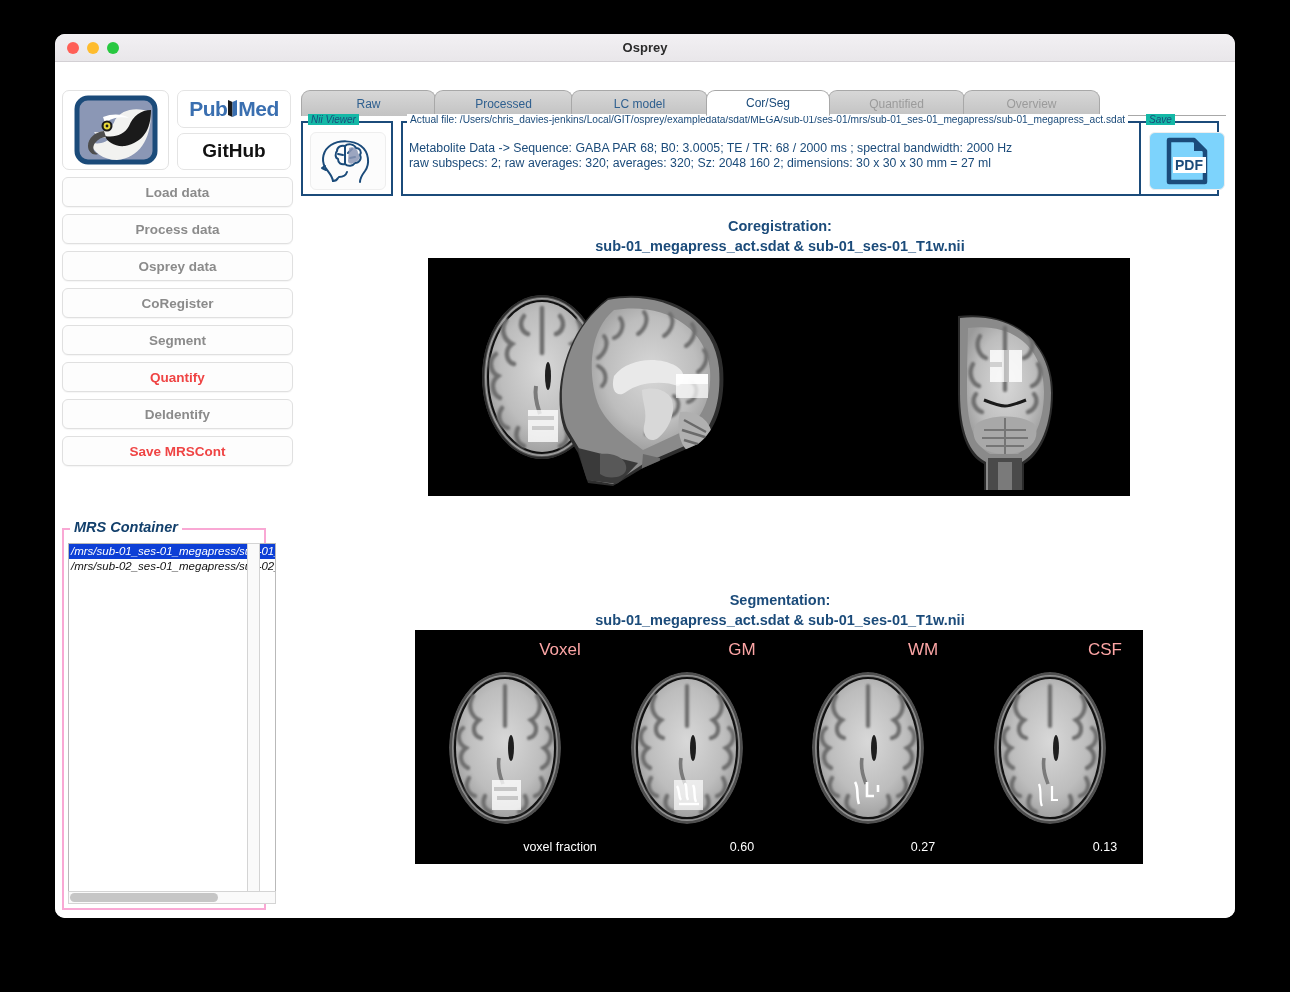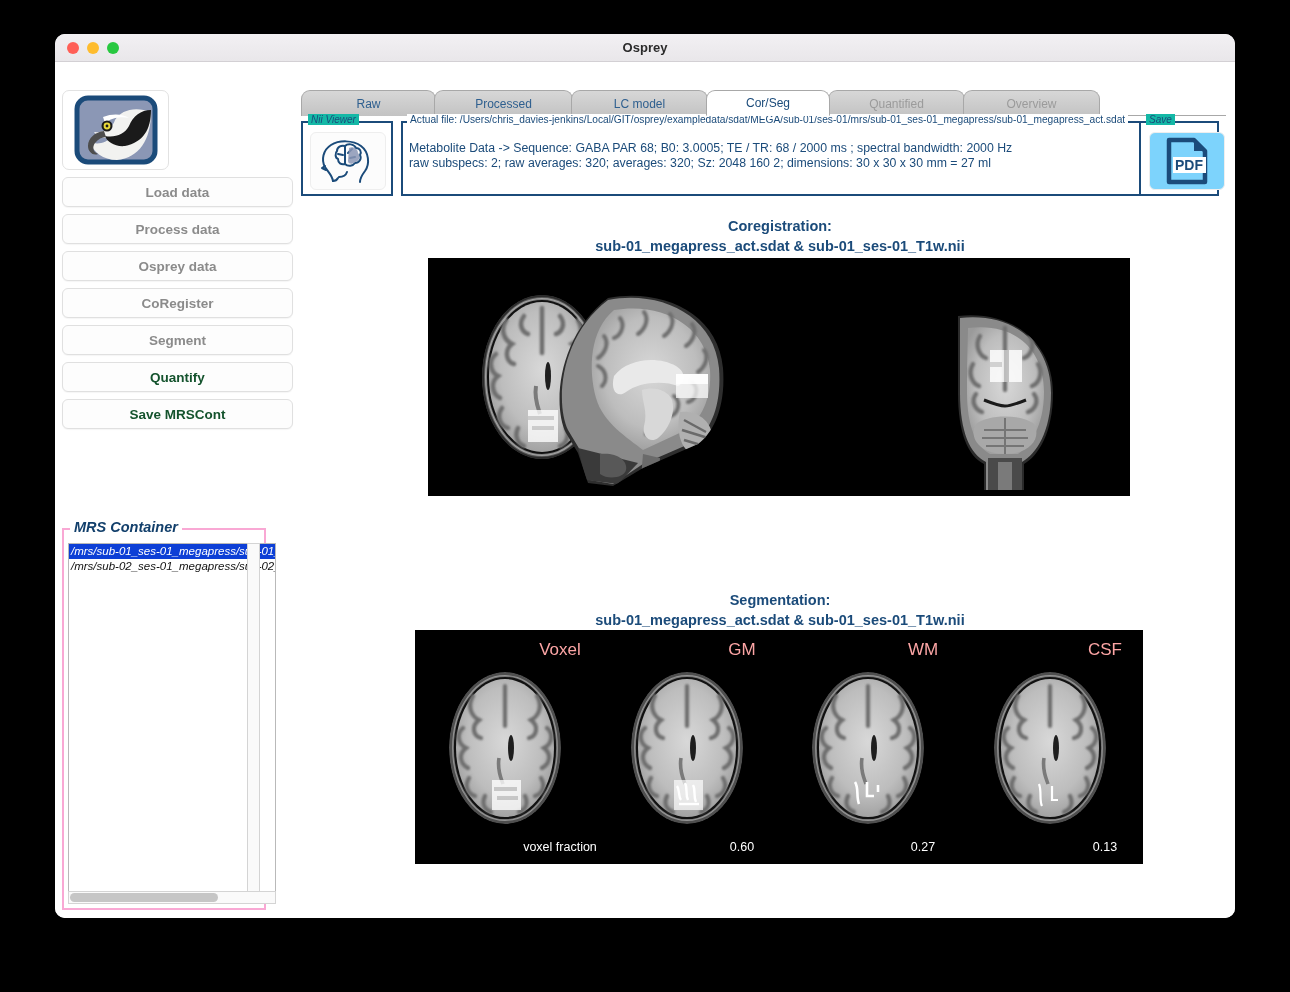--- a/index.html
+++ b/index.html
@@ -54,21 +54,21 @@
   #pubmed-text { font-size: 21px; font-weight: bold; color: #3a6fb0; letter-spacing: -0.5px; display:flex; align-items:center;}
   #github-text { font-size: 19px; font-weight: bold; color: #111; }
 
   .side-btn {
     display: block; width: 100%; height: 30px; margin-top: 7px;
     background: #fdfdfd; border: 1px solid #e0e0e0; border-radius: 6px;
     font-size: 13.5px; font-family: "Liberation Sans", sans-serif;
     color: #8b8b8b; font-weight: bold; cursor: default;
     box-shadow: 0 1px 1px rgba(0,0,0,0.04);
   }
-  .side-btn.enabled { color: #14532d; }
+  .side-btn.enabled { color: #ef4444; }
 
   
   #mrs-panel {
     position: absolute; left: 7px; top: 466px; width: 204px; height: 382px;
     border: 2px solid #f9a8d4; background: #fff; font-style: italic;
   }
   #mrs-title {
     position: absolute; left: 6px; top: -11px; background: #fff; padding: 0 4px;
     font-size: 14.5px; font-weight: bold; color: #123f6b;
   }
@@ -193,28 +193,44 @@
             <rect x="14" y="8" width="78" height="64" rx="11" fill="#8b97b5" stroke="#1b4b7a" stroke-width="5"></rect>
             <path d="M88 22 C88 50 76 68 54 70 C40 70 30 62 27 52 C34 55 44 53 48 47 C42 49 34 47 31 42 C40 43 50 38 52 30 C58 20 72 16 88 22 Z" fill="#f2f2f0"></path>
             <path d="M88 20 C88 40 80 52 62 56 C52 57 44 52 42 46 C52 48 62 44 66 36 C70 26 78 20 88 20 Z" fill="#1a1a1a"></path>
             <path d="M40 27 C50 23 60 24 66 28 C58 26 48 28 42 33 Z" fill="#ffffff"></path>
             <circle cx="44" cy="36" r="5.5" fill="#1a1a1a"></circle>
             <circle cx="44" cy="36" r="3.4" fill="#e8d93a"></circle>
             <circle cx="44" cy="36" r="1.4" fill="#1a1a1a"></circle>
             <path d="M41 41 C32 42 25 48 25 56 C25 62 30 66 35 64 C30 62 29 57 32 53 C35 49 39 47 43 47 Z" fill="#4d4d4d"></path>
           </svg>
         </div>
+        <div id="link-col">
+          <div class="link-box">
+            <span id="pubmed-text">
+              <span>Pub</span>
+                <svg width="11" height="19" viewBox="0 0 11 19">
+                  <path d="M5.5 3 L1 1 L1 16 L5.5 18 Z" fill="#1a1a1a"></path>
+                  <path d="M5.5 3 L10 1 L10 16 L5.5 18 Z" fill="#3a6fb0"></path>
+                </svg>
+                <span>Med</span>
+            </span>
+          </div>
+          <div class="link-box">
+            <span id="github-text">GitHub</span>
+          </div>
+        </div>
       </div>
 
       <button class="side-btn">Load data</button>
       <button class="side-btn">Process data</button>
       <button class="side-btn">Osprey data</button>
       <button class="side-btn">CoRegister</button>
       <button class="side-btn">Segment</button>
       <button class="side-btn enabled">Quantify</button>
+      <button class="side-btn">DeIdentify</button>
       <button class="side-btn enabled">Save MRSCont</button>
     </div>
 
     <div id="mrs-panel">
       <div id="mrs-title">MRS Container</div>
       <div id="mrs-list">
         <div class="mrs-item selected">/mrs/sub-01_ses-01_megapress/sub-01_me</div>
         <div class="mrs-item">/mrs/sub-02_ses-01_megapress/sub-02_me</div>
       </div>
       <div id="mrs-vscroll"></div>

